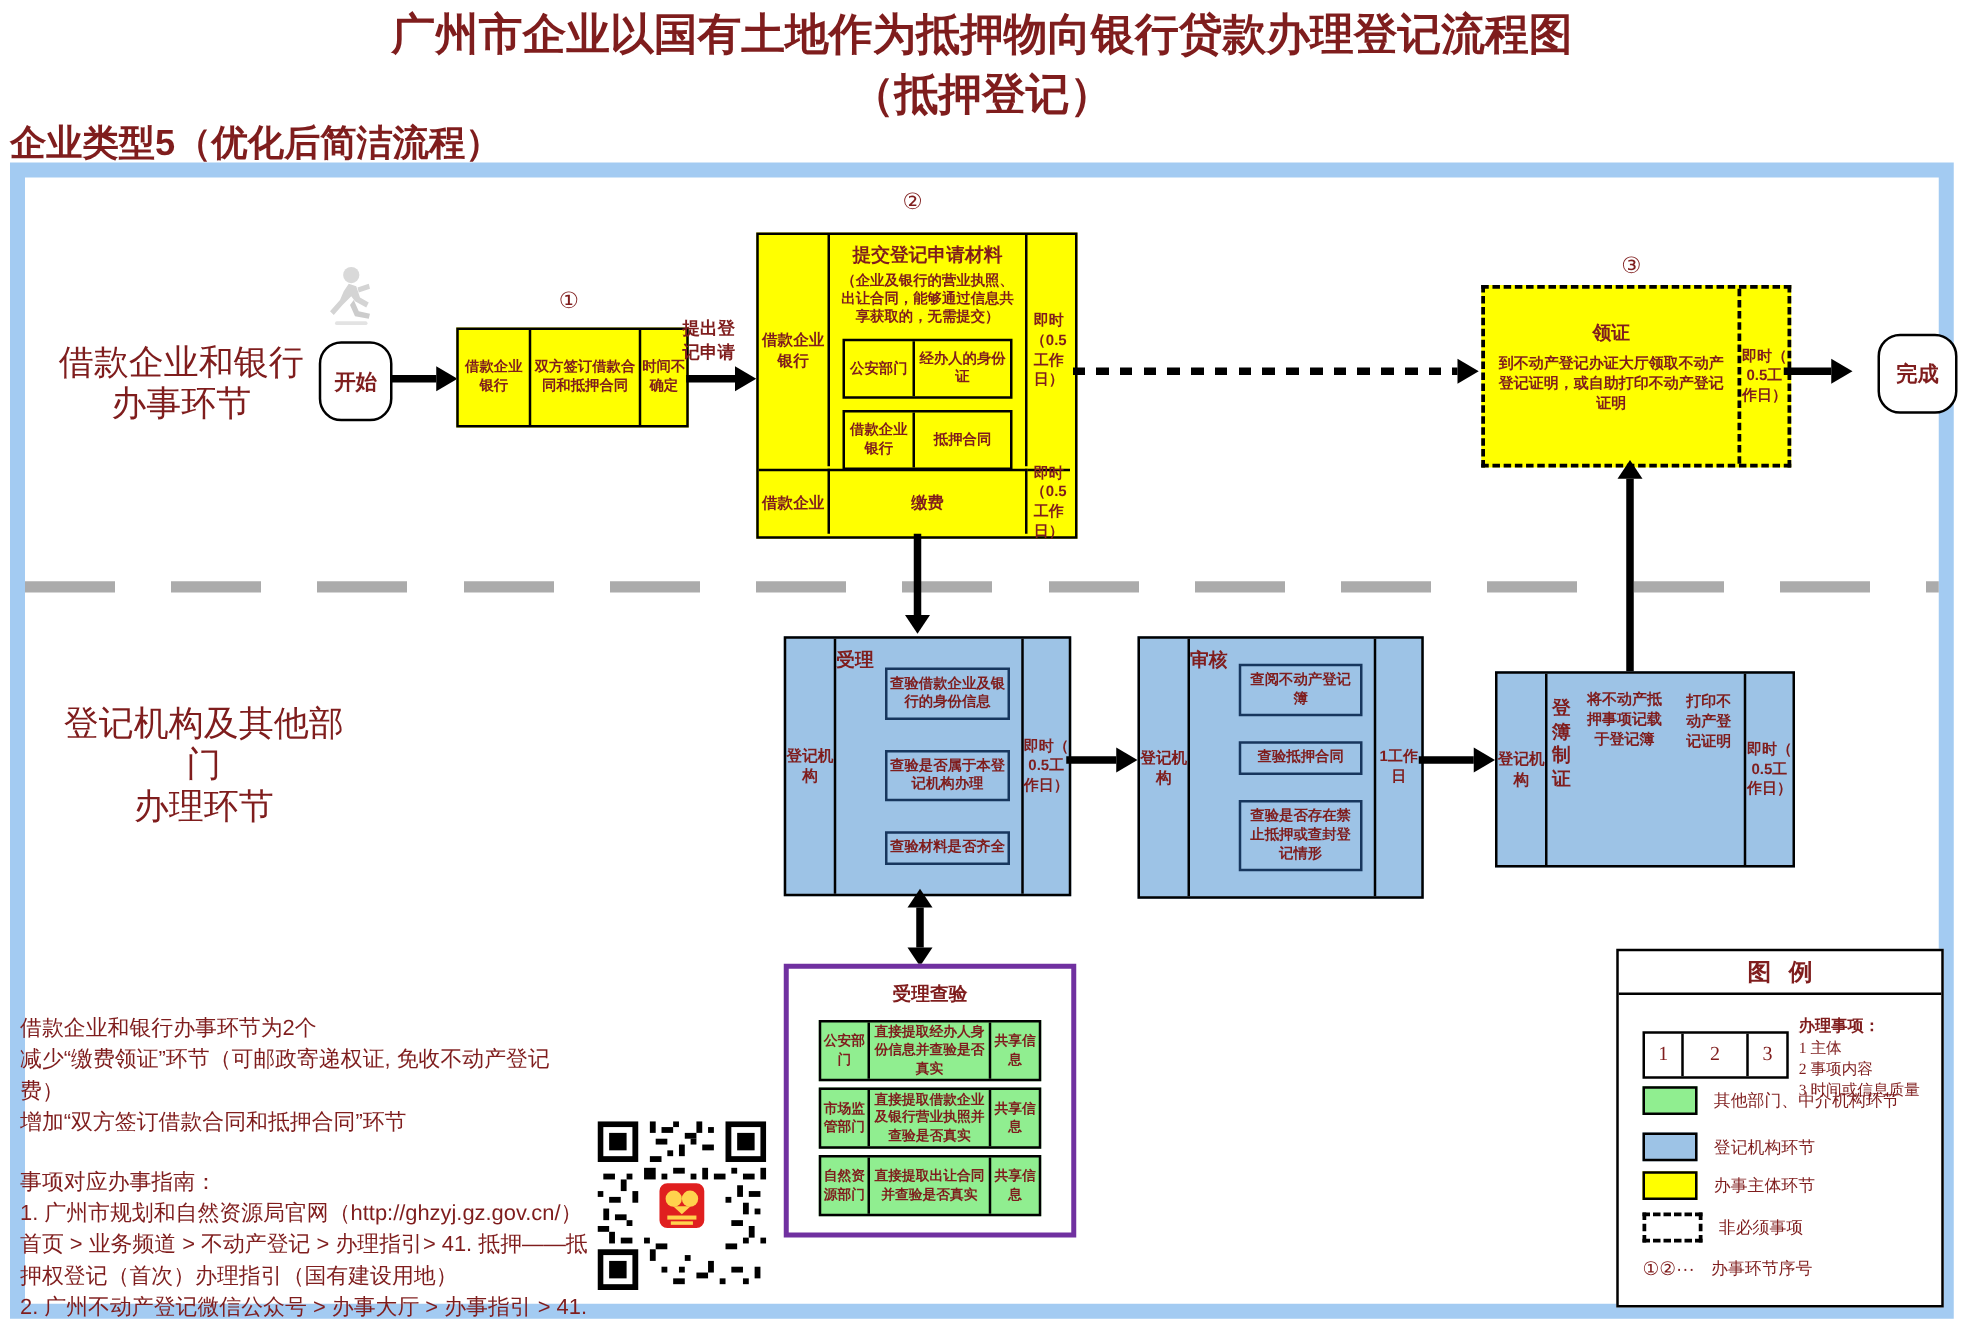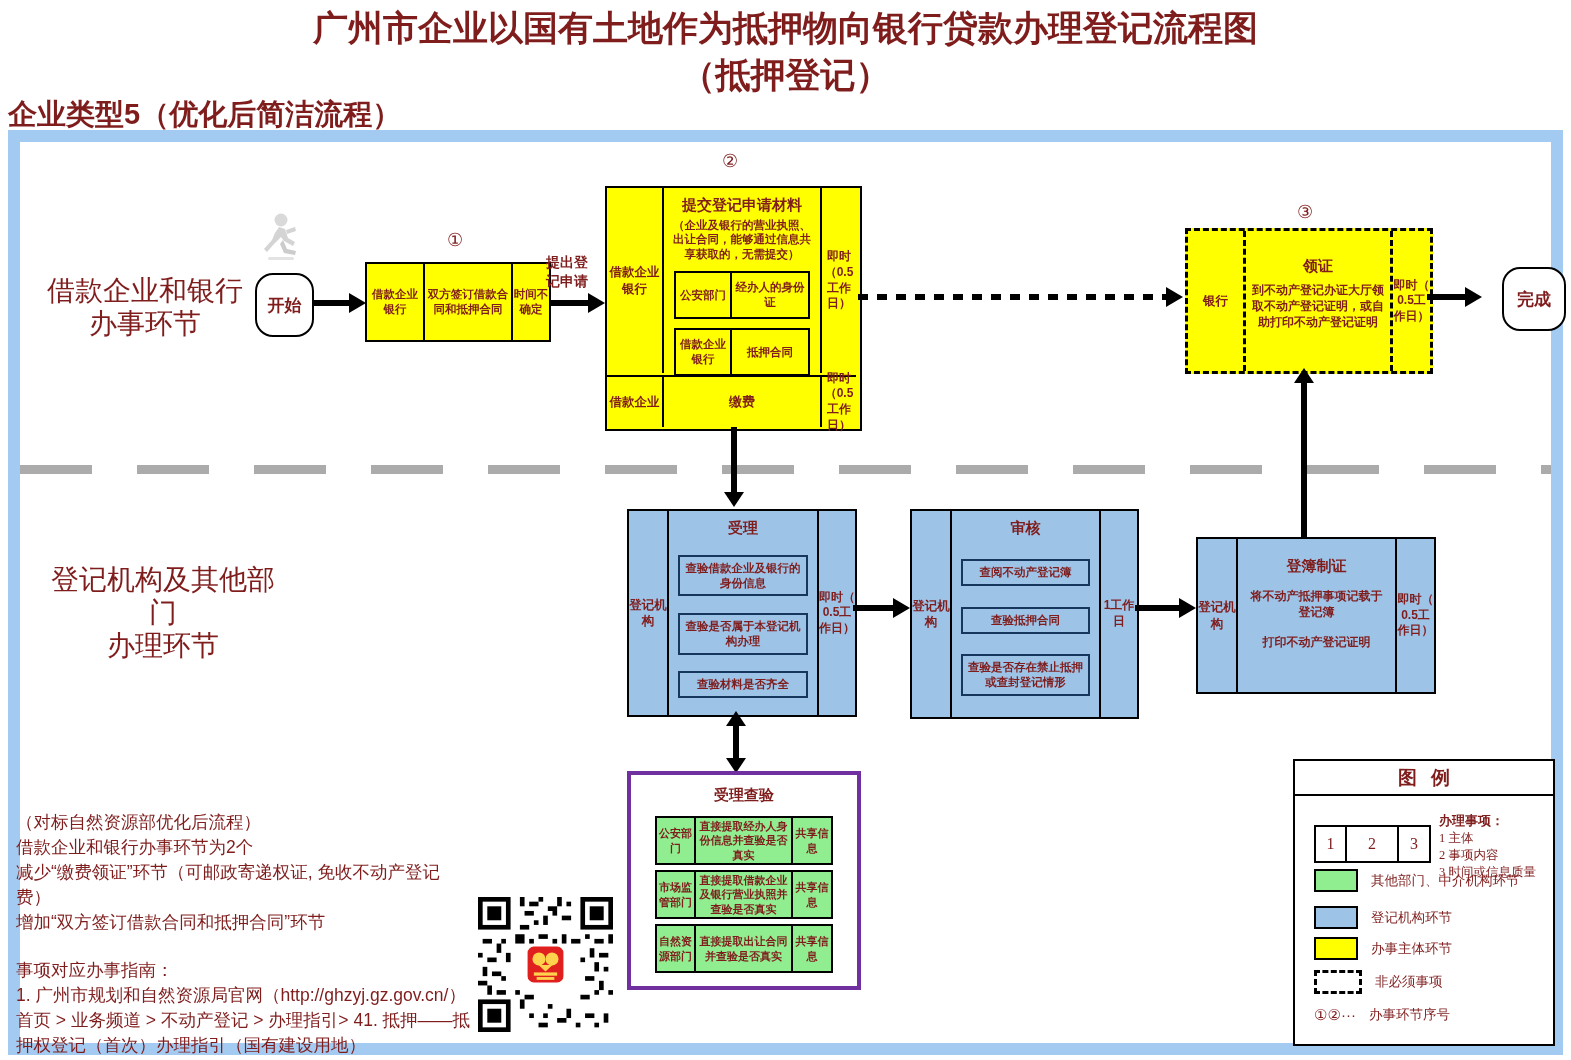--- a/index.html
+++ b/index.html
@@ -64,21 +64,21 @@
   .box3 .sub{width:55px;border-right:3px dashed #000;font-size:12.5px;}
   .box3 .main{flex:1;display:block;text-align:center;}
   .box3 .time{width:37px;border-left:3px dashed #000;font-size:12px;}
   .b3title{font-size:15px;font-weight:bold;margin-top:26px;}
   .b3desc{font-size:12px;font-weight:bold;line-height:1.35;margin:6px 6px 0;}
 
   
   .bluebox{background:#9DC3E6;border:2px solid #000;display:flex;}
   .bluebox .sub{border-right:2px solid #000;font-size:12.5px;}
   .bluebox .time{border-left:2px solid #000;font-size:12px;}
-  .bluebox .main{flex:1;display:flex;flex-direction:column;align-items:stretch;}
+  .bluebox .main{flex:1;display:flex;align-items:stretch;}
   .btitle{font-size:15px;font-weight:bold;text-align:center;margin-top:8px;}
   .bitem{border:2px solid #17365D;margin:0 9px;padding:4px 2px;font-size:11.5px;font-weight:bold;
          text-align:center;line-height:1.3;display:flex;align-items:center;justify-content:center;}
   .bdesc{font-size:12px;font-weight:bold;text-align:center;line-height:1.35;margin:0 8px;}
 
   
   .vbox{background:#fff;border:4px solid #7030A0;}
   .vtitle{font-size:15px;font-weight:bold;text-align:center;margin-top:11px;}
   .vrow{display:flex;position:absolute;left:24px;width:174px;height:45px;border:2px solid #000;background:#90EE90;}
   .vrow .d{width:37px;border-right:2px solid #000;font-size:11px;}
@@ -170,21 +170,20 @@
     <div class="b2cell" style="left:0;top:187px;width:55px;height:50px;border-right:2px solid #000;border-top:2px solid #000;font-size:12.5px;">借款企业</div>
     <div class="b2cell" style="left:57px;top:187px;width:156px;height:50px;border-right:2px solid #000;border-top:2px solid #000;font-size:13px;">缴费</div>
     <div class="b2cell" style="left:215px;top:187px;width:34px;height:50px;border-top:2px solid #000;font-size:12px;">即时（0.5工作日）</div>
   </div>
 
   <div class="abs ad" style="left:858px;top:294px;width:308px;"></div>
 
   <div class="abs stepnum" style="left:1297px;top:201px;">③</div>
 
   <div class="abs box3" style="left:1185px;top:228px;width:242px;height:140px;">
-    <div class="ct sub">银行</div>
     <div class="main">
       <div class="b3title">领证</div>
       <div class="b3desc">到不动产登记办证大厅领取不动产登记证明，或自助打印不动产登记证明</div>
     </div>
     <div class="ct time">即时（0.5工作日）</div>
   </div>
 
   <div class="abs ah" style="left:1427px;top:294px;width:38px;"></div>
 
   <div class="abs term" style="left:1502px;top:267px;width:60px;height:60px;">
@@ -252,21 +251,20 @@
       <div class="ct s">共享信息</div>
     </div>
     <div class="vrow" style="top:149px;">
       <div class="ct d">自然资源部门</div>
       <div class="ct c2">直接提取出让合同并查验是否真实</div>
       <div class="ct s">共享信息</div>
     </div>
   </div>
 
   <div class="abs notes" style="left:16px;top:810px;width:458px;">
-    <div>（对标自然资源部优化后流程）</div>
     <div>借款企业和银行办事环节为2个</div>
     <div>减少“缴费领证”环节（可邮政寄递权证, 免收不动产登记费）</div>
     <div>增加“双方签订借款合同和抵押合同”环节</div>
     <div style="margin-top:23px;">事项对应办事指南：</div>
     <div>1. 广州市规划和自然资源局官网（http://ghzyj.gz.gov.cn/）首页 &gt; 业务频道 &gt; 不动产登记 &gt; 办理指引&gt; 41. 抵押——抵押权登记（首次）办理指引（国有建设用地）</div>
     <div>2. 广州不动产登记微信公众号 &gt; 办事大厅 &gt; 办事指引 &gt; 41. 抵押——抵押权登记（首次）办理指引（国有建设用地）</div>
   </div>
 
   <svg class="abs" style="left:478px;top:897px;" width="135" height="135" viewBox="0 0 29 29">
     <rect x="0" y="0" width="29" height="29" fill="#fff"></rect>

